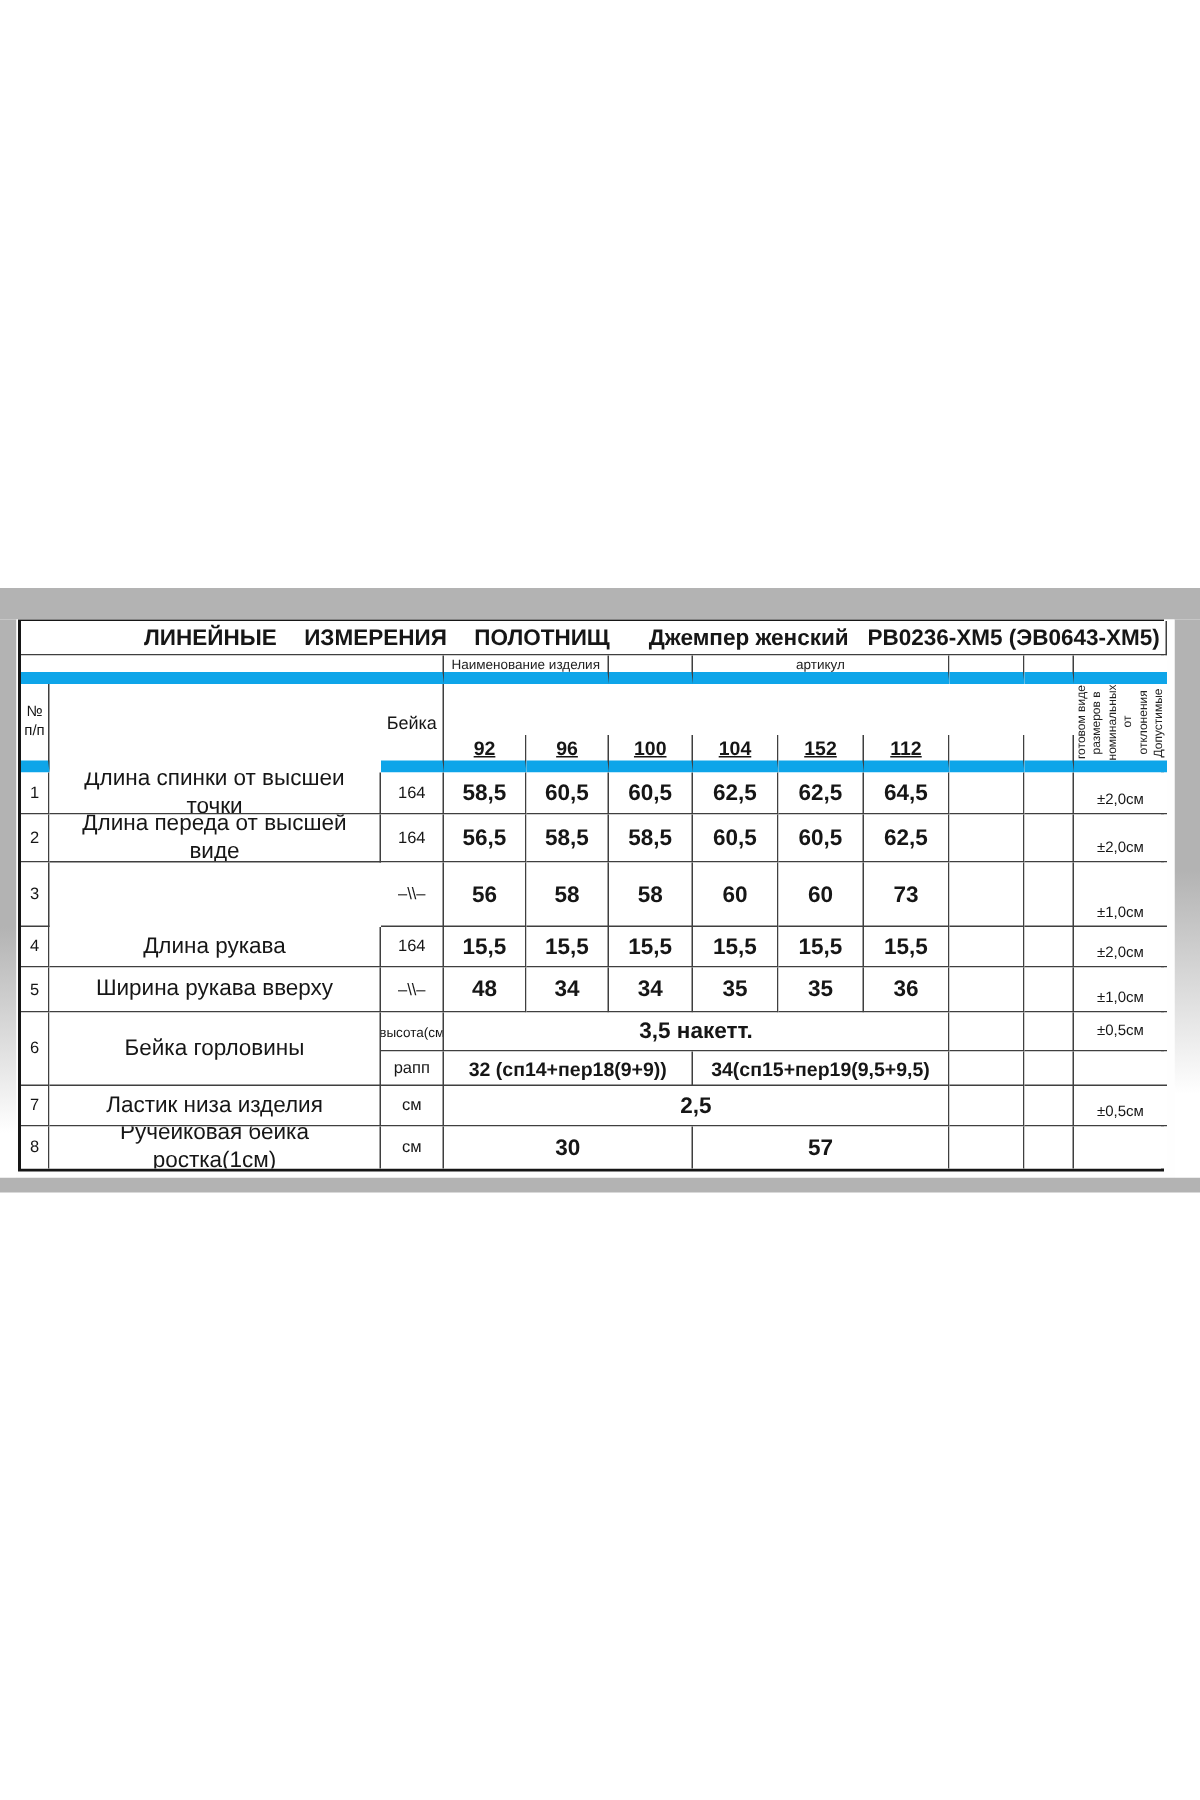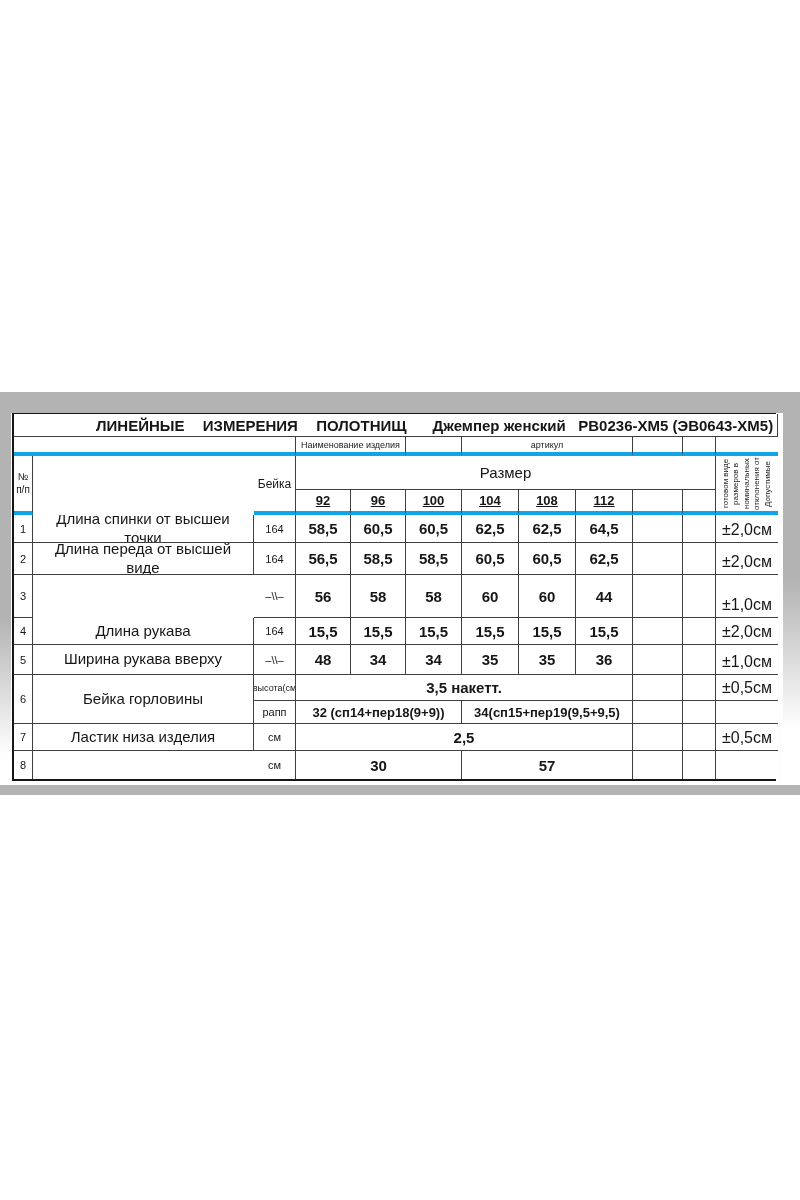--- a/index.html
+++ b/index.html
@@ -17,21 +17,21 @@
 
   .tbl {
     position:absolute; left:12px; top:413px; width:764px; background:#ffffff;
     border:2px solid #161616; border-top-width:1px;
     display:grid;
     grid-template-columns:19px 221px 42px 55px 55px 56px 57px 57px 57px 50px 33px 62px;
     grid-template-rows:23px 19px 34px 25px 28px 32px 43px 27px 30px 26px 23px 27px 28px;
   }
   .c { border-right:1px solid #3f3f3f; border-bottom:1px solid #3f3f3f;
        display:flex; align-items:center; justify-content:center; overflow:hidden; background:#fff; }
-  .thickb { border-bottom:4px solid #0ea5e9; }
+  .thickb { border-bottom:8px solid #0ea5e9; }
   .nr { border-right:none; }
   .nb { border-bottom:none; }
 
   .title-cell { justify-content:flex-start; padding-left:82px; gap:26px;
                 font-weight:bold; font-size:15px; }
   .title-cell span { white-space:pre; }
   .t-left { word-spacing:5px; }
 
   .sub { font-size:9px; color:#222; }
   .hdr-num { font-size:10px; white-space:pre-line; text-align:center; line-height:1.25; }
@@ -41,21 +41,21 @@
   .size { font-weight:bold; font-size:13px; text-decoration:underline; }
   .rot { writing-mode:vertical-lr; transform:rotate(180deg); font-size:8px; line-height:1.3;
          text-align:center; color:#222; max-height:56px; }
 
   .num { font-size:11px; }
   .lbl { font-size:15px; line-height:1.25; text-align:center; padding:0 6px; }
   .rost { font-size:11px; white-space:nowrap; }
   .rost-tiny { font-size:9px; white-space:nowrap; }
   .val { font-weight:bold; font-size:15px; }
   .val-sm { font-weight:bold; font-size:13px; white-space:nowrap; }
-  .tol { font-size:16px; align-items:flex-end; padding-bottom:3px; }
+  .tol { font-size:10px; align-items:flex-end; padding-bottom:3px; }
   .tol-c { align-items:center; padding-bottom:0; }
 </style>
 </head>
 <body>
 
 <div class="page">
 
   <div class="band band-top"></div>
   <div class="band band-bottom"></div>
   <div class="strip-left"></div>
@@ -73,30 +73,29 @@
     <div class="c sub thickb" style="grid-area:2/4/3/6">Наименование изделия</div>
     <div class="c sub thickb" style="grid-area:2/6/3/7"></div>
     <div class="c sub thickb" style="grid-area:2/7/3/10">артикул</div>
     <div class="c sub thickb" style="grid-area:2/10/3/11"></div>
     <div class="c sub thickb" style="grid-area:2/11/3/12"></div>
     <div class="c sub thickb nr" style="grid-area:2/12/3/13"></div>
 
     <div class="c hdr-num thickb" style="grid-area:3/1/5/2">№
 п/п</div>
     <div class="c rost-h thickb" style="grid-area:3/3/5/4">Бейка</div>
-    <div class="c razmer" style="grid-area:3/4/4/12">Размер</div>
     <div class="c thickb nr" style="grid-area:3/12/5/13">
       <div class="rot">Допустимые отклонения от номинальных размеров в готовом виде</div>
     </div>
 
     <div class="c size thickb" style="grid-area:4/4/5/5">92</div>
     <div class="c size thickb" style="grid-area:4/5/5/6">96</div>
     <div class="c size thickb" style="grid-area:4/6/5/7">100</div>
     <div class="c size thickb" style="grid-area:4/7/5/8">104</div>
-    <div class="c size thickb" style="grid-area:4/8/5/9">108</div>
+    <div class="c size thickb" style="grid-area:4/8/5/9">152</div>
     <div class="c size thickb" style="grid-area:4/9/5/10">112</div>
     <div class="c thickb" style="grid-area:4/10/5/11"></div>
     <div class="c thickb" style="grid-area:4/11/5/12"></div>
 
     <div class="c num" style="grid-area:5/1">1</div>
     <div class="c lbl" style="grid-area:5/2">Длина спинки от высшей точки</div>
     <div class="c rost" style="grid-area:5/3">164</div>
     <div class="c val" style="grid-area:5/4">58,5</div>
     <div class="c val" style="grid-area:5/5">60,5</div>
     <div class="c val" style="grid-area:5/6">60,5</div>
@@ -120,21 +119,21 @@
     <div class="c" style="grid-area:6/11"></div>
     <div class="c tol nr" style="grid-area:6/12">±2,0см</div>
 
     <div class="c num" style="grid-area:7/1">3</div>
     <div class="c rost" style="grid-area:7/3">–\\–</div>
     <div class="c val" style="grid-area:7/4">56</div>
     <div class="c val" style="grid-area:7/5">58</div>
     <div class="c val" style="grid-area:7/6">58</div>
     <div class="c val" style="grid-area:7/7">60</div>
     <div class="c val" style="grid-area:7/8">60</div>
-    <div class="c val" style="grid-area:7/9">44</div>
+    <div class="c val" style="grid-area:7/9">73</div>
     <div class="c" style="grid-area:7/10"></div>
     <div class="c" style="grid-area:7/11"></div>
     <div class="c tol nr" style="grid-area:7/12">±1,0см</div>
 
     <div class="c num" style="grid-area:8/1">4</div>
     <div class="c lbl" style="grid-area:8/2">Длина рукава</div>
     <div class="c rost" style="grid-area:8/3">164</div>
     <div class="c val" style="grid-area:8/4">15,5</div>
     <div class="c val" style="grid-area:8/5">15,5</div>
     <div class="c val" style="grid-area:8/6">15,5</div>
@@ -175,20 +174,21 @@
 
     <div class="c num" style="grid-area:12/1">7</div>
     <div class="c lbl" style="grid-area:12/2">Ластик низа изделия</div>
     <div class="c rost" style="grid-area:12/3">см</div>
     <div class="c val" style="grid-area:12/4/13/10">2,5</div>
     <div class="c" style="grid-area:12/10"></div>
     <div class="c" style="grid-area:12/11"></div>
     <div class="c tol nr" style="grid-area:12/12">±0,5см</div>
 
     <div class="c num nb" style="grid-area:13/1">8</div>
+    <div class="c lbl nb" style="grid-area:13/2">Ручейковая бейка ростка(1см)</div>
     <div class="c rost nb" style="grid-area:13/3">см</div>
     <div class="c val nb" style="grid-area:13/4/14/7">30</div>
     <div class="c val nb" style="grid-area:13/7/14/10">57</div>
     <div class="c nb" style="grid-area:13/10"></div>
     <div class="c nb" style="grid-area:13/11"></div>
     <div class="c nb nr" style="grid-area:13/12"></div>
 
   </div>
 </div>
 

